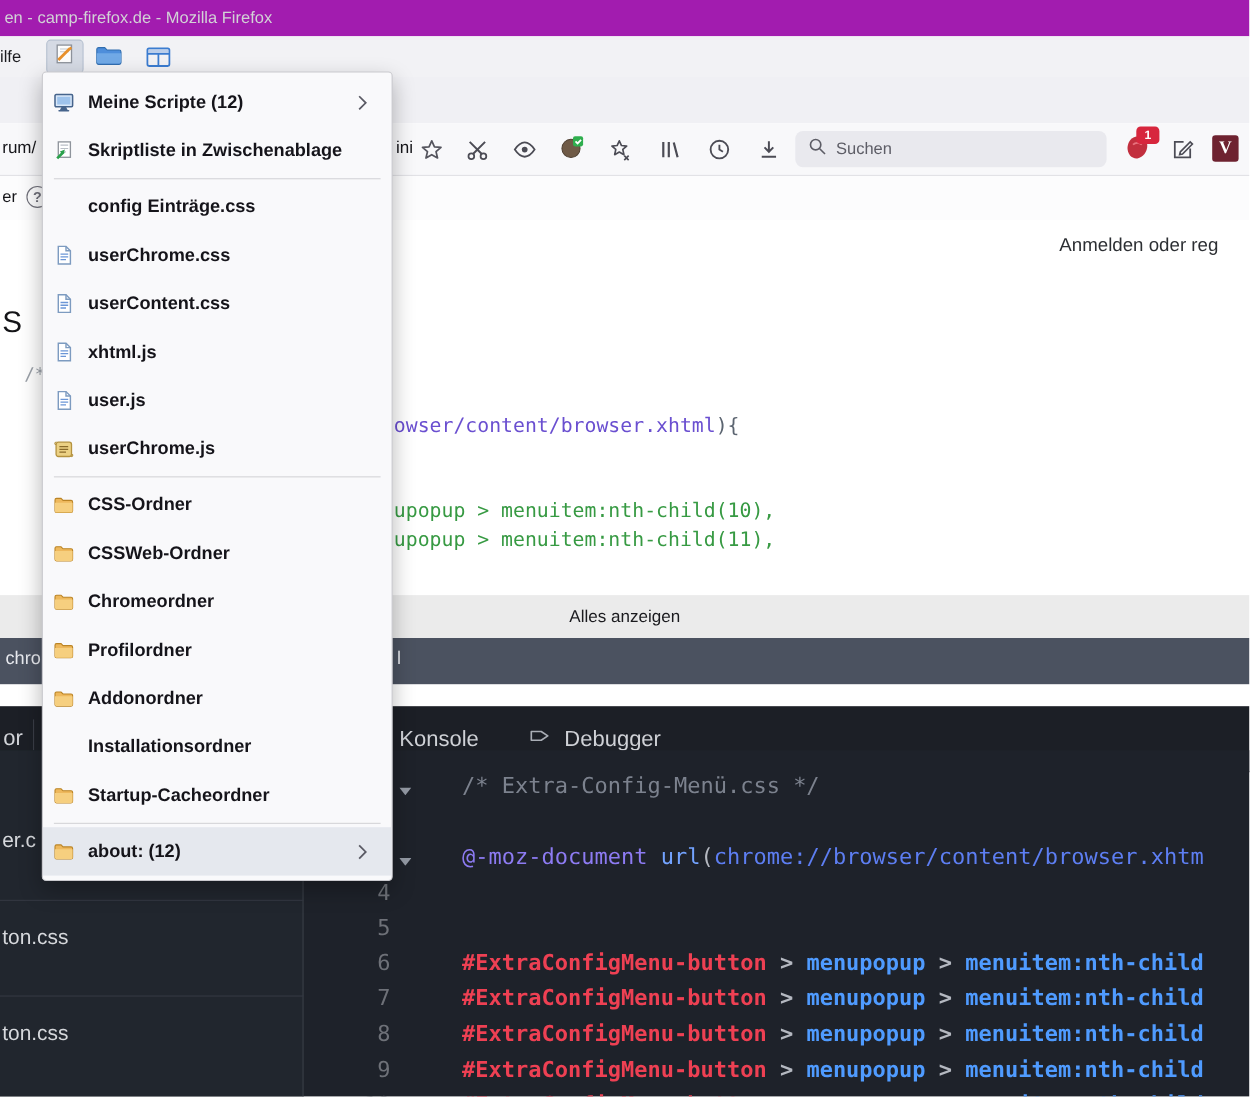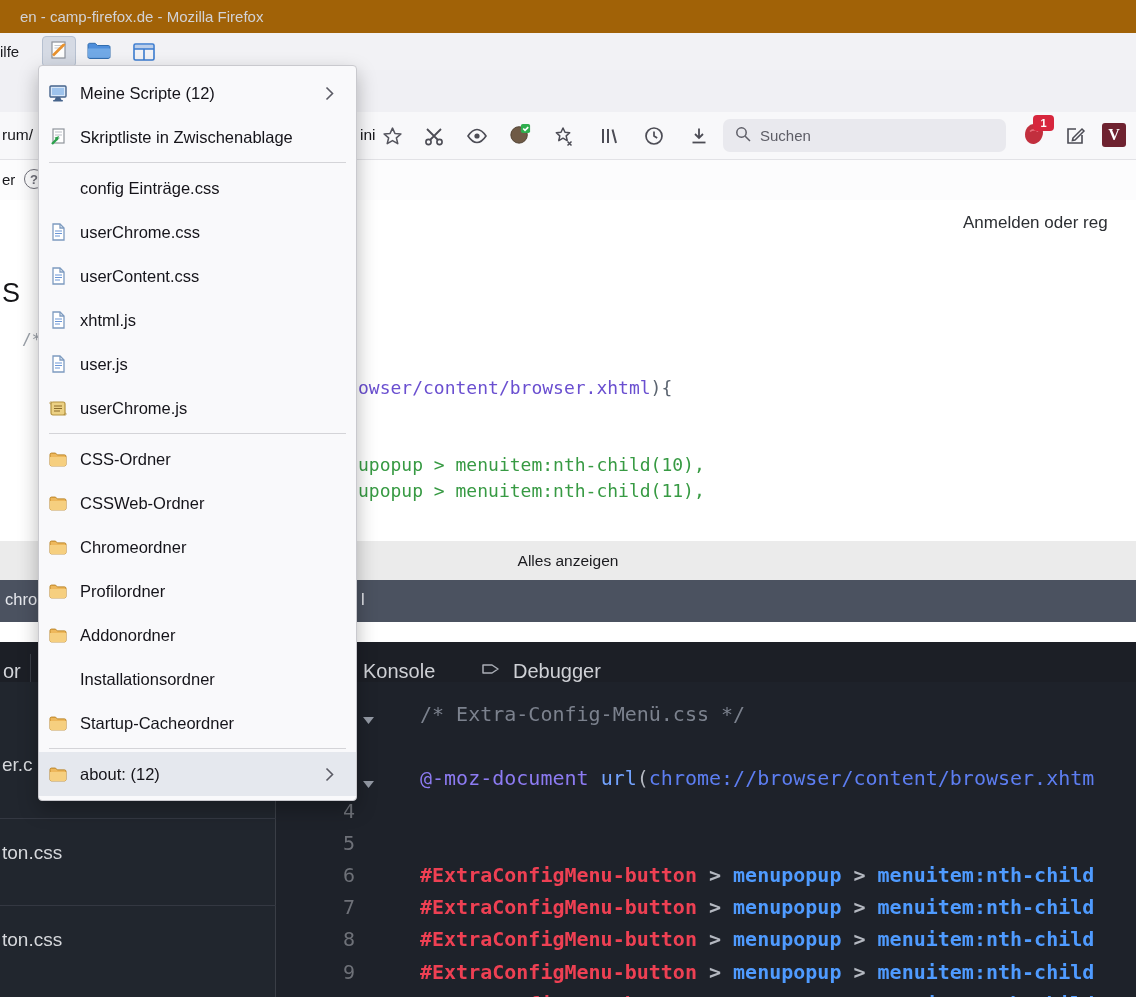--- a/index.html
+++ b/index.html
@@ -1,22 +1,22 @@
 <!DOCTYPE html>
 <html><head>
 <meta charset="utf-8">
 <style>
   html,body{margin:0;padding:0;background:#fff;}
   #app{position:relative;width:1136px;height:997px;overflow:hidden;background:#fff;
        font-family:"Liberation Sans",sans-serif;-webkit-font-smoothing:antialiased;}
   .mono{font-family:"DejaVu Sans Mono",monospace;}
 
   
-  .titlebar{position:absolute;left:0;top:0;width:100%;height:33px;background:#a16207;
-            color:#d2d2d6;font-size:15px;display:flex;align-items:center;padding-left:20px;box-sizing:border-box;}
+  .titlebar{position:absolute;left:0;top:0;width:100%;height:33px;background:#a21caf;
+            color:#d2d2d6;font-size:15px;display:flex;align-items:center;padding-left:4px;box-sizing:border-box;}
   .menubar{position:absolute;left:0;top:33px;width:100%;height:37px;background:#f2f2f5;}
   .mb-frag{position:absolute;left:0;top:10px;font-size:15px;color:#1b1b1f;}
   .script-btn{position:absolute;left:42px;top:3px;width:34px;height:31px;background:#d5dae4;
               border:1px solid #b6c0d0;border-radius:4px;display:flex;align-items:center;justify-content:center;box-sizing:border-box;}
   .icon-btn{position:absolute;display:flex;align-items:center;justify-content:center;}
   .folder-btn{left:86px;top:7px;}
   .grid-btn{left:132px;top:9px;}
   .tabstrip{position:absolute;left:0;top:70px;width:100%;height:42px;background:#f0f0f4;}
 
   .navbar{position:absolute;left:0;top:112px;width:100%;height:48px;background:#f8f8fa;border-bottom:1px solid #e2e2e6;box-sizing:border-box;}
@@ -71,21 +71,21 @@
   .cm-fold{position:absolute;left:86px;width:12px;height:8px;}
   .cm-code{position:absolute;left:143px;height:32px;line-height:32px;font-family:"DejaVu Sans Mono",monospace;
            font-size:20px;white-space:pre;}
   .cm-code.bold{font-weight:bold;}
   .tk-comment{color:#7c828e;} .tk-atrule{color:#8d7bf2;} .tk-fn{color:#73a3ff;}
   .tk-punct{color:#b4b8c0;} .tk-string{color:#5d7ef2;} .tk-id{color:#ee4053;}
   .tk-tag{color:#4f9bff;} .tk-plain{color:#d7d7db;}
 
   
   .menu{position:absolute;left:38px;top:65px;width:319px;background:#f9f9fb;border:1px solid #c9c9ce;
-        border-radius:4px;box-shadow:0 8px 20px rgba(0,0,0,.28);padding:5px 0 4px 0;box-sizing:border-box;z-index:50;}
+        border-radius:4px;box-shadow:0 8px 20px rgba(0,0,0,.28);padding:5px 0 4px 0;box-sizing:border-box;z-index:50;font-weight:bold;}
   .menu-item{height:44px;display:flex;align-items:center;padding:0 12px 0 8px;font-size:16.5px;color:#15141a;}
   .menu-item.hl{background:#e5e8ee;}
   .mi-icon{width:22px;height:22px;margin-right:11px;flex:none;display:flex;align-items:center;justify-content:center;}
   .mi-label{flex:1;white-space:nowrap;}
   .mi-chevron{flex:none;margin-right:10px;display:flex;align-items:center;}
   .menu-sep{height:1px;background:#d4d4d8;margin:3px 10px;}
 </style>
 </head>
 <body>
 

